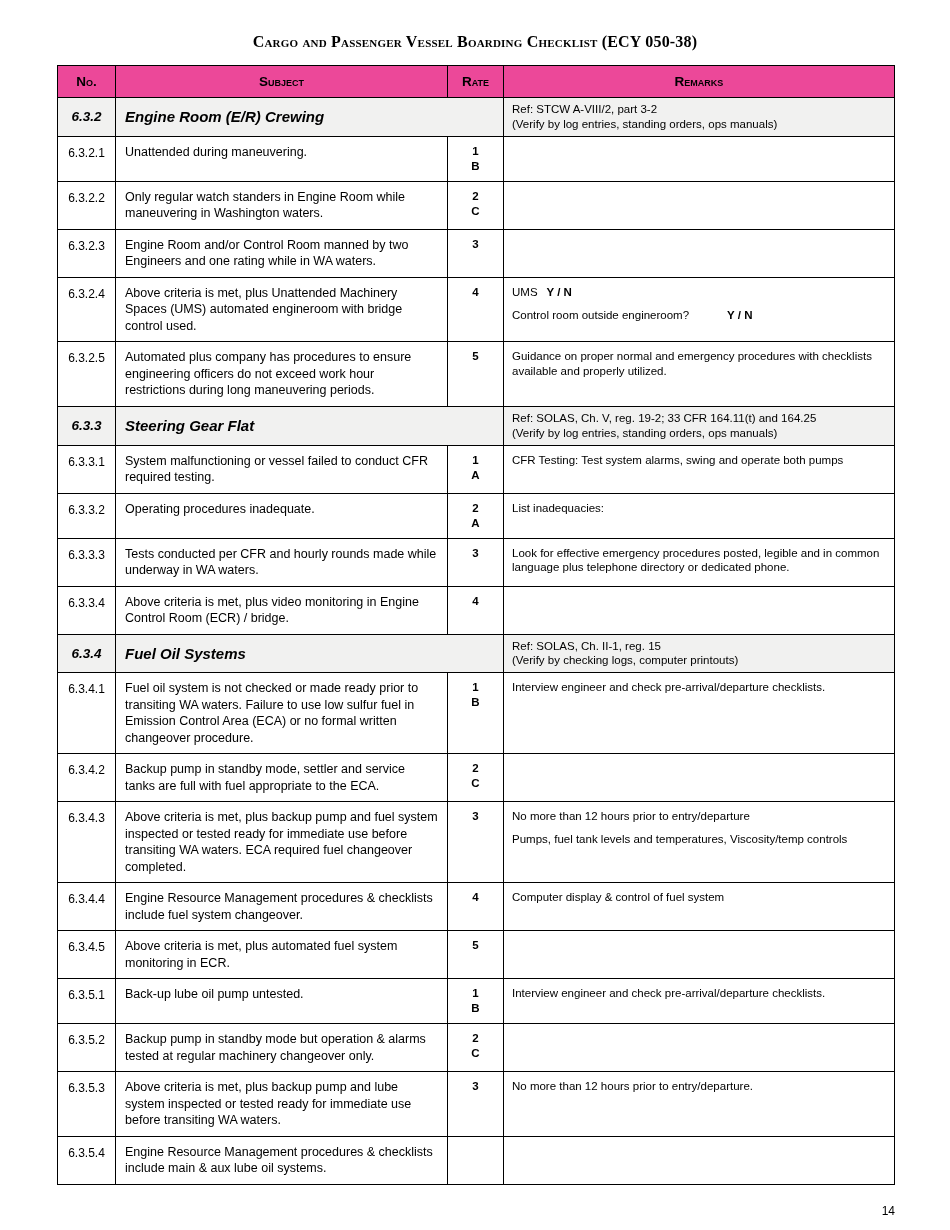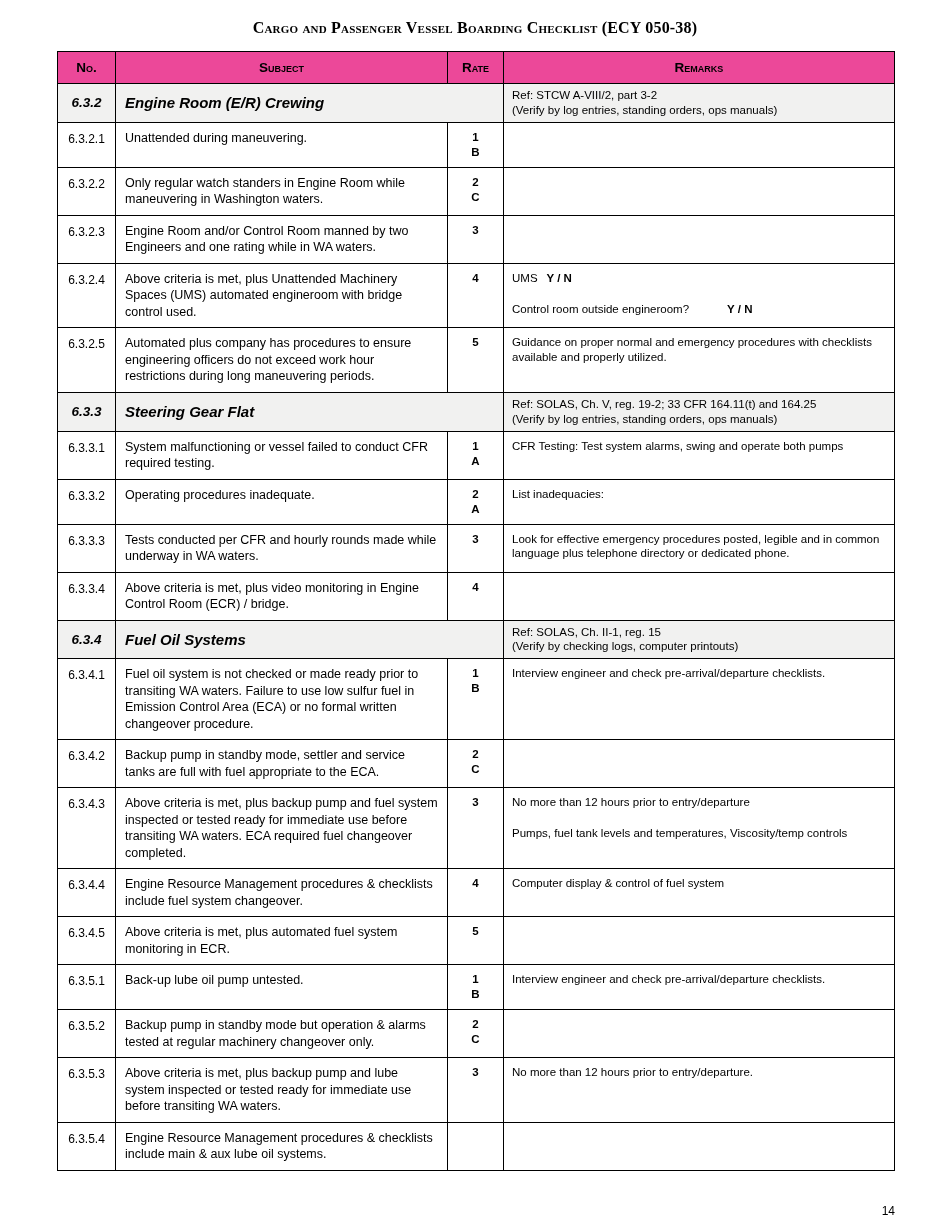--- a/index.html
+++ b/index.html
@@ -7,21 +7,21 @@
   body {
     width: 950px;
     height: 1230px;
     background: #ffffff;
     color: #000000;
     font-family: "Liberation Sans", sans-serif;
     position: relative;
     overflow: hidden;
   }
   .doc-title {
-    padding-top: 19px;
+    padding-top: 33px;
     text-align: center;
     font-family: "Liberation Serif", serif;
     font-weight: bold;
     font-variant: small-caps;
     font-size: 16px;
     letter-spacing: 0.2px;
   }
   .table-wrap { margin: 14px 56px 0 57px; }
   table.checklist {
     border-collapse: collapse;
@@ -58,21 +58,21 @@
     vertical-align: top;
     line-height: 1.3;
   }
   td.col-remarks {
     font-size: 11.5px;
     padding: 7px 6px 7px 8px;
     vertical-align: top;
     line-height: 1.3;
   }
   tr.item-row td { height: 38px; }
-  .remark-para + .remark-para { margin-top: 16px; }
+  .remark-para + .remark-para { margin-top: 8px; }
   tr.section-row td { background: #f1f1f0; height: 38px; }
   td.section-no {
     font-weight: bold;
     font-style: italic;
     font-size: 13.5px;
     text-align: center;
     vertical-align: middle;
     padding: 4px 2px;
   }
   td.section-title {

